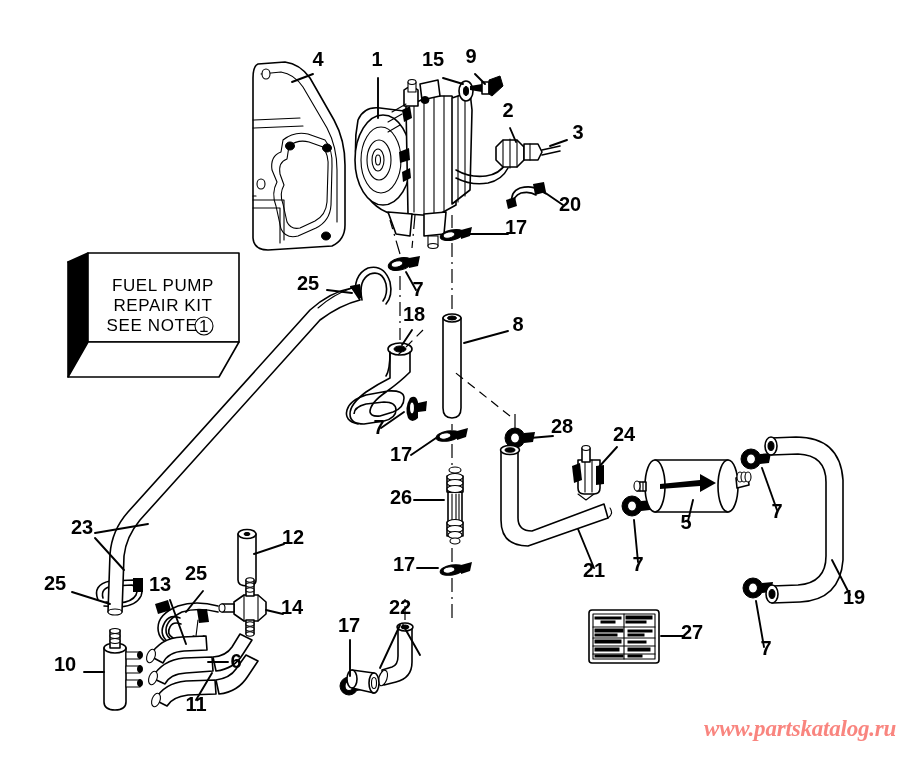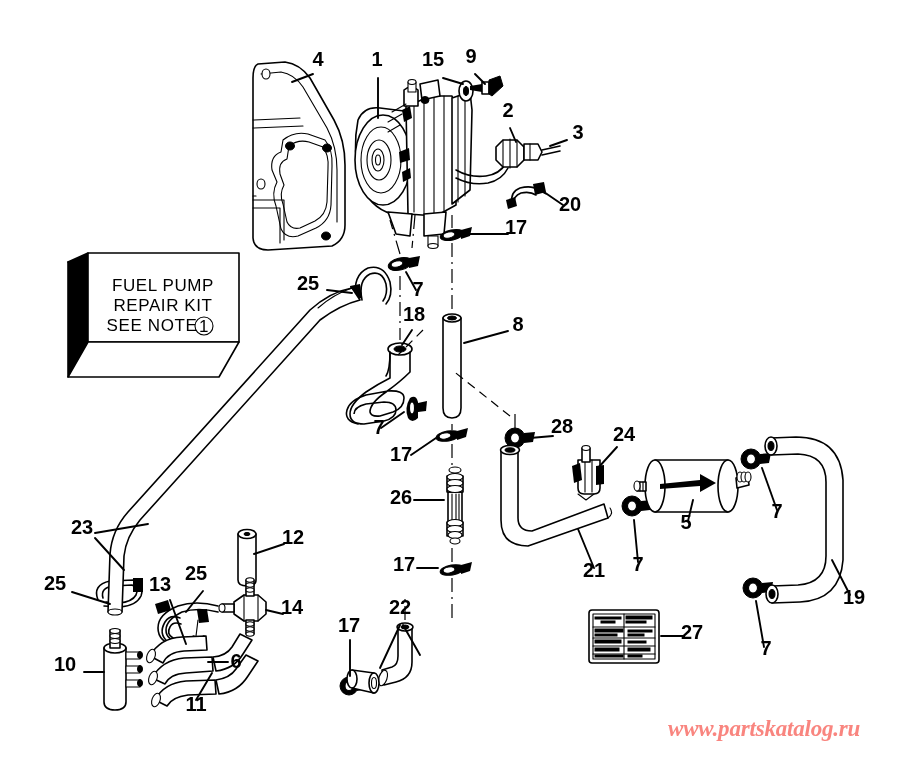--- a/index.html
+++ b/index.html
@@ -18,21 +18,21 @@
     fill:#000000;
   }
   .kit-text{
     font-family:"Liberation Sans", sans-serif;
     font-size:17px;
     letter-spacing:0.6px;
     fill:#000000;
   }
   .watermark{
     position:absolute;
-    left:668px;top:716px;
+    left:704px;top:716px;
     font-family:"Liberation Serif", serif;
     font-style:italic;font-weight:bold;
     font-size:23px;
     color:#f9857f;
     letter-spacing:-0.2px;
     white-space:nowrap;
     user-select:none;
   }
   .ln{stroke:#000;stroke-width:1.6;fill:none;stroke-linecap:round;stroke-linejoin:round;}
   .ln-thin{stroke:#000;stroke-width:1.1;fill:none;stroke-linecap:round;stroke-linejoin:round;}

